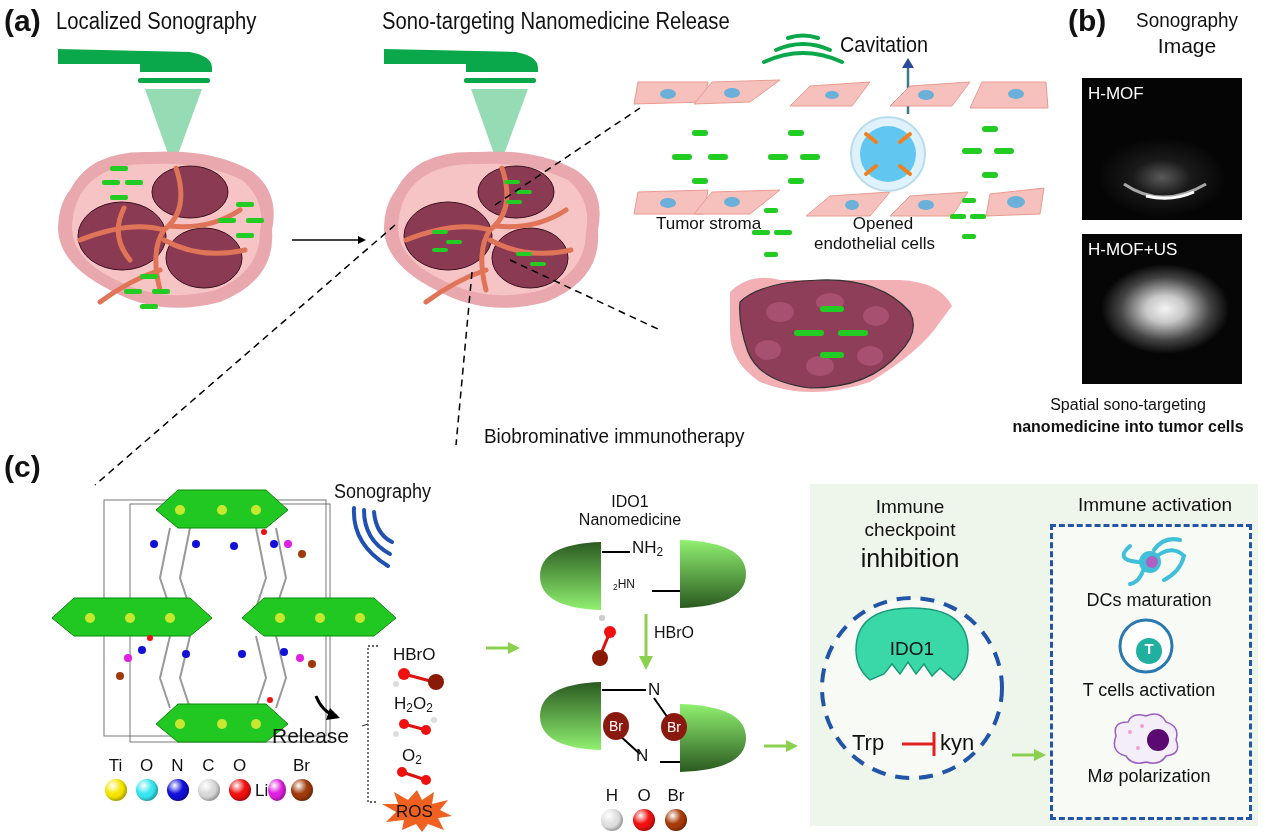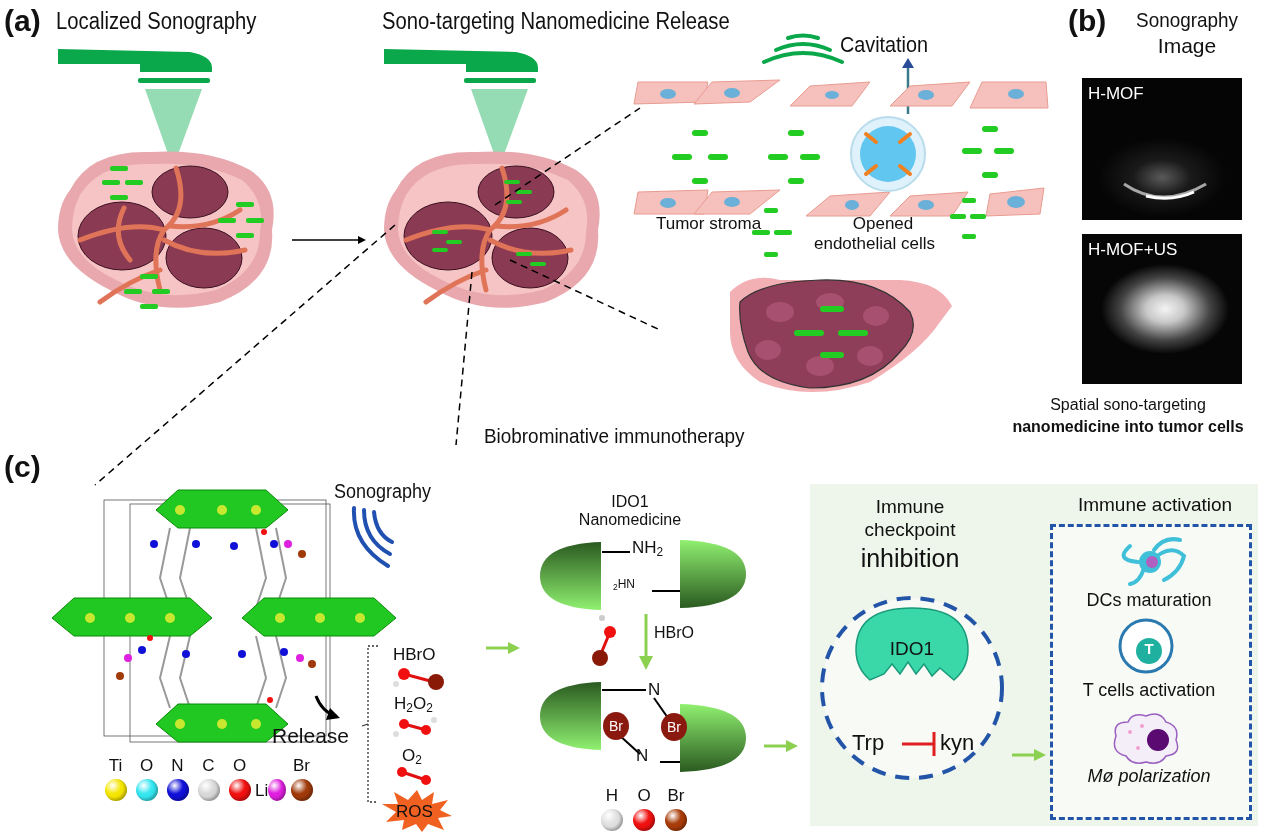--- a/index.html
+++ b/index.html
@@ -482,13 +482,13 @@
 
 <svg width="80" height="60" style="left:1106px;top:708px;">
   <path d="M10 28 Q6 14 22 14 Q26 4 40 8 Q54 2 60 14 Q74 18 70 32 Q76 46 60 48 Q54 58 40 54 Q26 58 20 48 Q4 44 10 28 Z" fill="#f4eef8" stroke="#9a60c0" stroke-width="1.5"></path>
   <circle cx="52" cy="32" r="11" fill="#5a0a70"></circle>
   <g fill="#f0a0d0">
       <circle cx="24" cy="24" r="2"></circle>
       <circle cx="32" cy="40" r="2"></circle>
       <circle cx="36" cy="18" r="2"></circle>
     </g>
 </svg>
-<div class="t ctr" style="left:1054px;top:766px;width:190px;font-size:18px;font-style:italic;">Mø polarization</div>
+<div class="t ctr" style="left:1054px;top:766px;width:190px;font-size:18px;">Mø polarization</div>
 
 </body></html>

